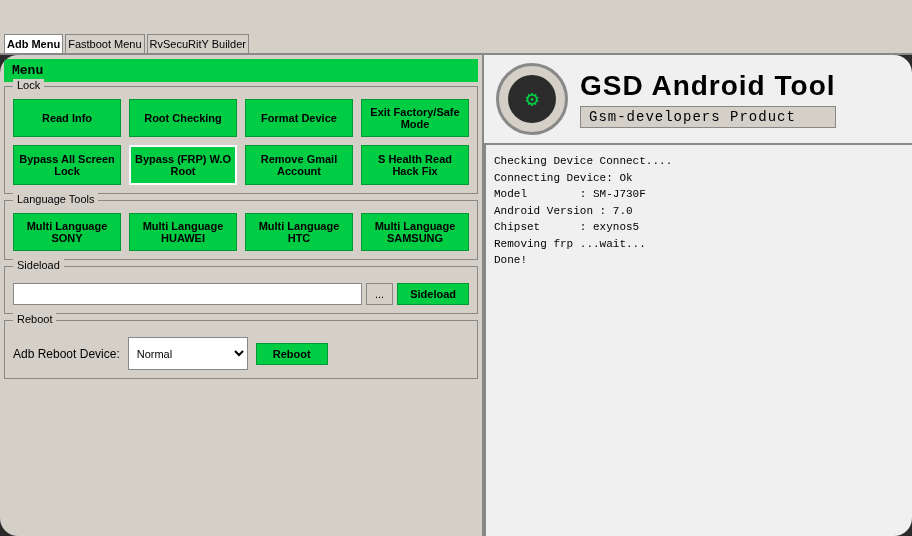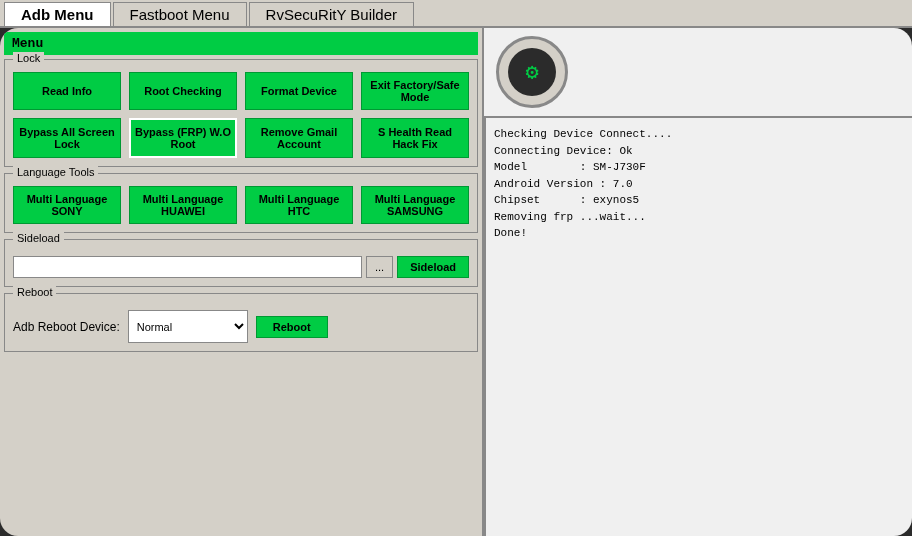--- a/index.html
+++ b/index.html
@@ -16,28 +16,29 @@
 
     
     .tab-bar {
       display: flex;
       background: #d4d0c8;
       border-bottom: 2px solid #888;
       padding: 2px 4px 0 4px;
       gap: 2px;
     }
     .tab {
-      padding: 3px 16px;
+      padding: 3px 2px;
       background: #d4d0c8;
       border: 1px solid #888;
       border-bottom: none;
       cursor: pointer;
-      font-size: 15px;
-      font-family: Arial, sans-serif;
-      color: #000;
+      font-size: 11px;
+      font-family: Arial, sans-serif;
+      color: #000;
+      margin-top: 32px;
     }
     .tab.active {
       background: #fff;
       font-weight: bold;
       z-index: 1;
     }
 
     
     .main-layout {
       display: flex;
@@ -316,20 +317,24 @@
   </div>
 
   <div class="right-panel">
 
     <div class="header-area">
       <div class="logo-circle">
         <div class="logo-inner">
           <span class="logo-icon">⚙</span>
         </div>
       </div>
+      <div class="header-text">
+        <div class="app-title">GSD Android Tool</div>
+        <div class="app-subtitle">Gsm-developers Product</div>
+      </div>
     </div>
 
     <div class="console-area" id="console-output">
     <div class="console-line">Checking Device Connect....</div>
         <div class="console-line">Connecting Device: Ok</div>
         <div class="console-line">Model        : SM-J730F</div>
         <div class="console-line">Android Version : 7.0</div>
         <div class="console-line">Chipset      : exynos5</div>
         <div class="console-line">Removing frp ...wait...</div>
         <div class="console-line"></div>

